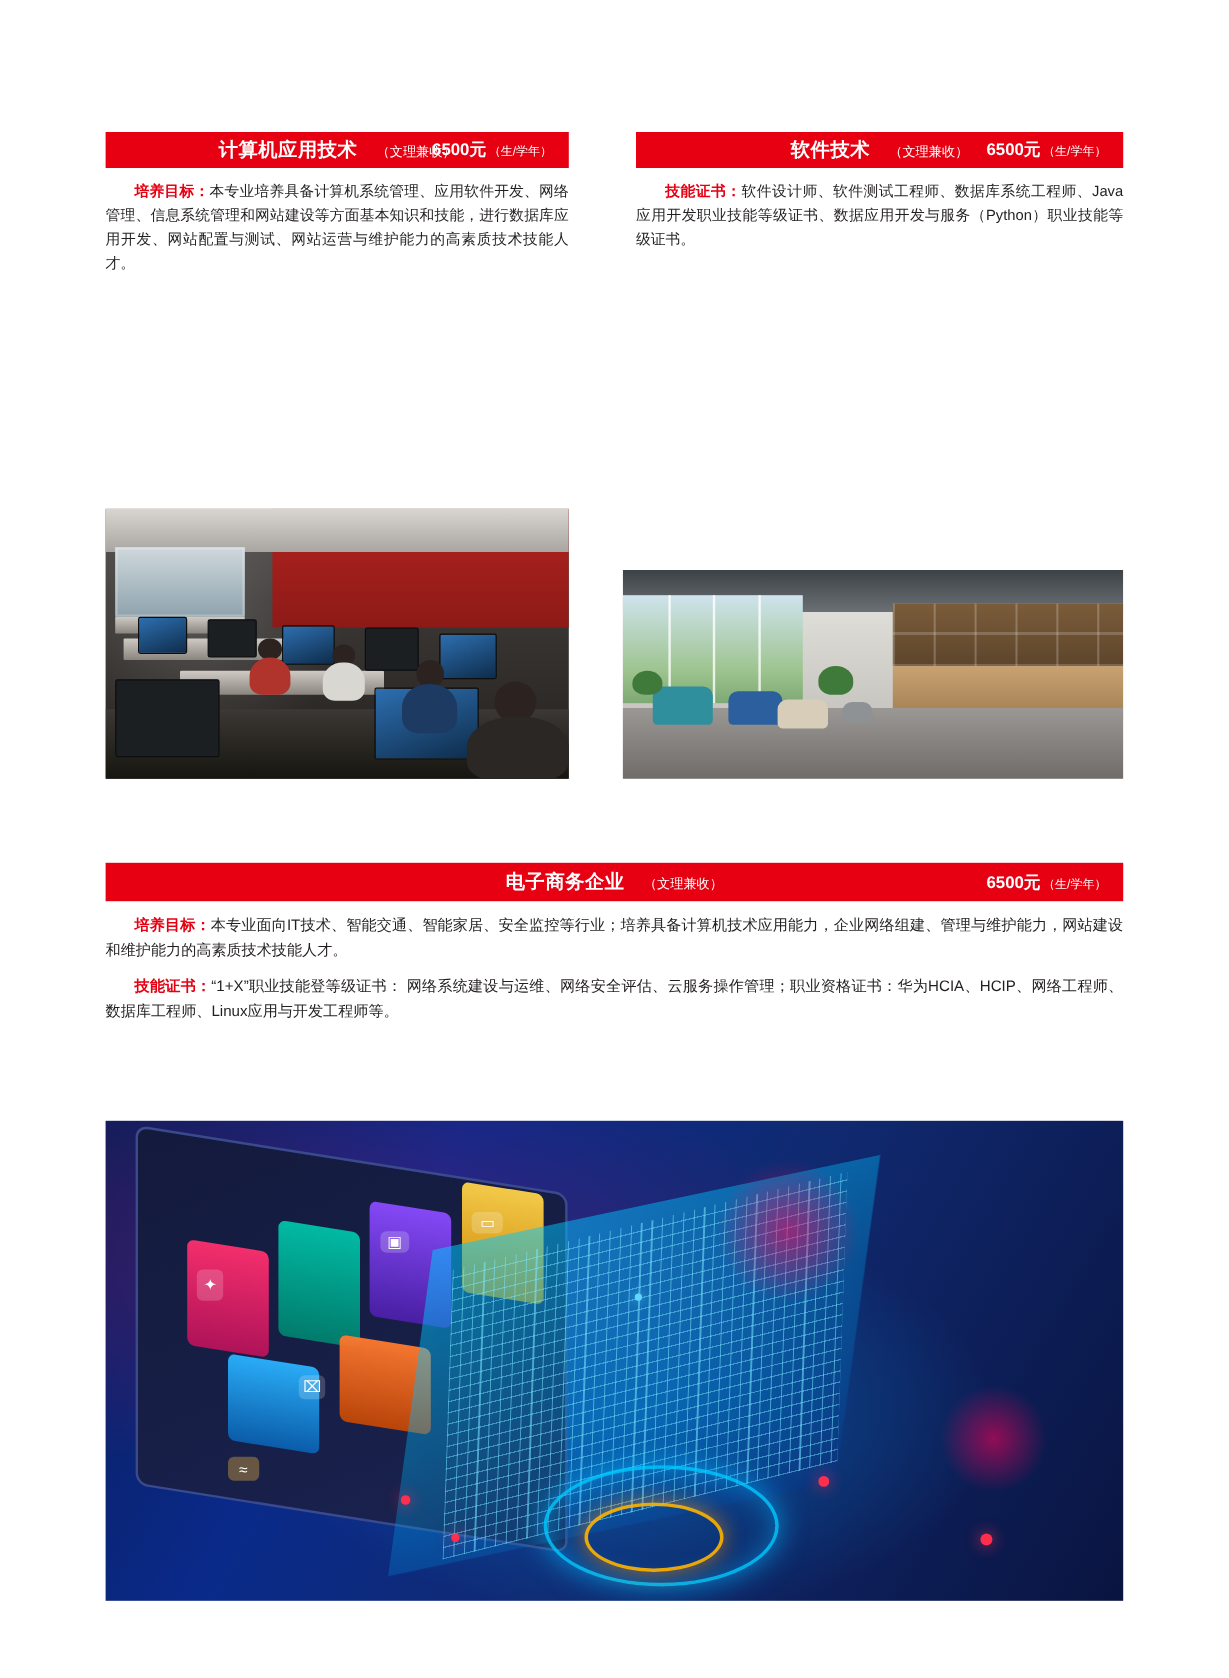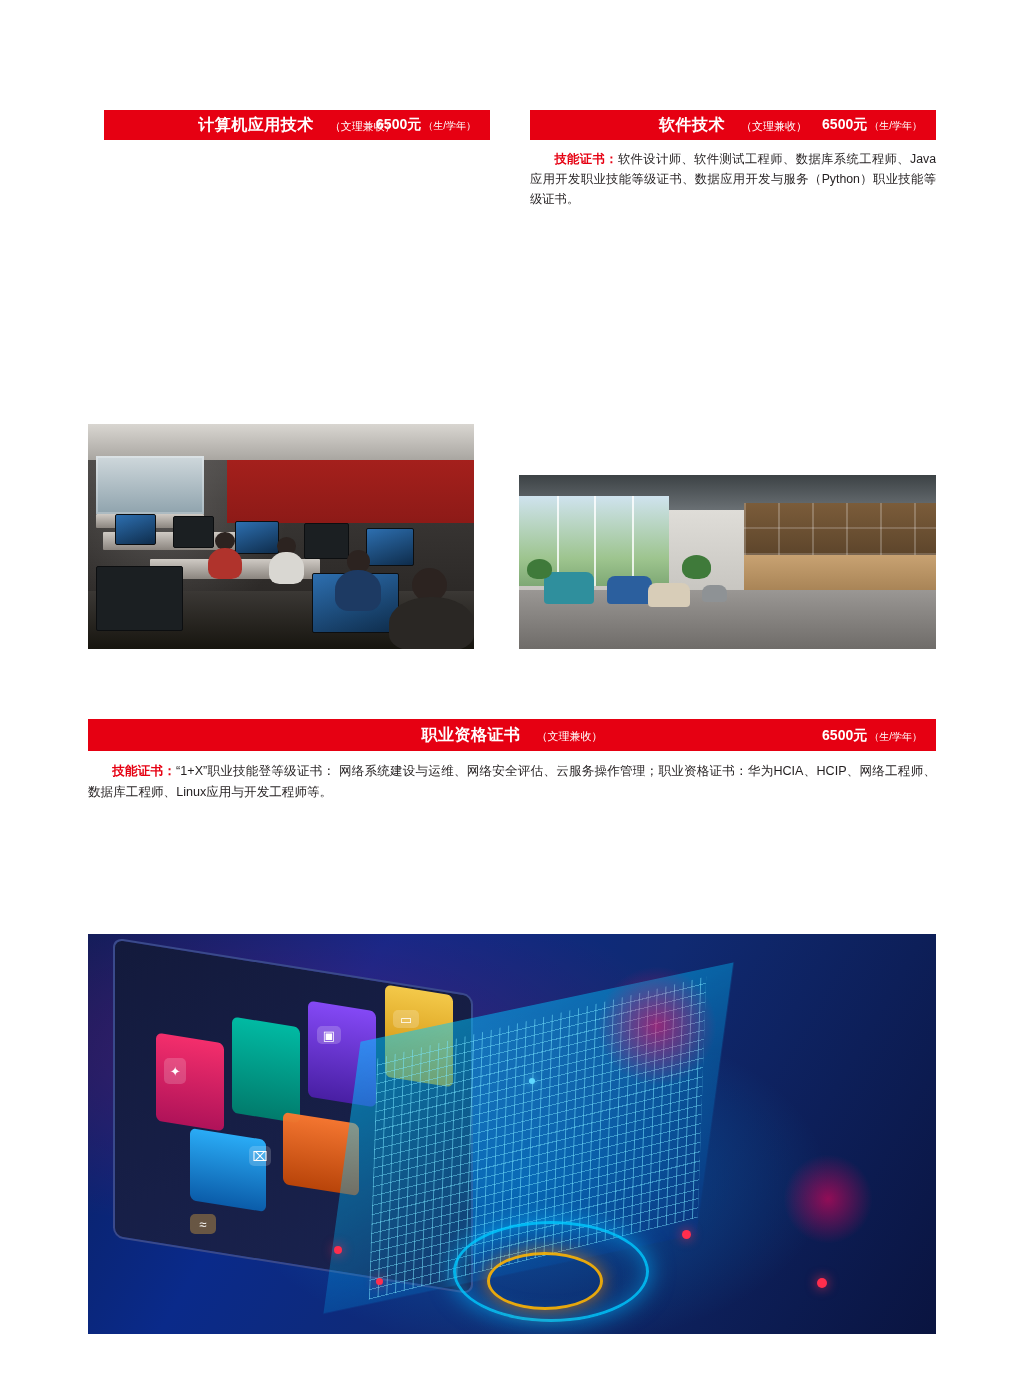--- a/index.html
+++ b/index.html
@@ -289,32 +289,35 @@
     font-size: 12.6px;
     line-height: 1.66;
     text-align: justify;
   }
 </style>
 </head>
 <body>
 
 <div class="page">
 
-  <div class="card" style="left:104px; top:110px; width:386px;">
+  <div class="card" style="left:88px; top:110px; width:386px;">
     <div class="card-header">
       <div class="hdr-center">
         <span class="hdr-title">计算机应用技术</span>
         <span class="hdr-sub">（文理兼收）</span>
       </div>
       <div class="hdr-right">
         <span class="hdr-price">6500元</span>
         <span class="hdr-unit">（生/学年）</span>
       </div>
     </div>
     <div class="card-body">
+      <p class="para">
+        <span class="indent"></span><span class="lead">培养目标：</span><span>本专业培养具备计算机系统管理、应用软件开发、网络管理、信息系统管理和网站建设等方面基本知识和技能，进行数据库应用开发、网站配置与测试、网站运营与维护能力的高素质技术技能人才。</span>
+      </p>
     </div>
   </div>
 
   <div class="photo photo-classroom" style="left:88px; top:424px; width:386px; height:225px;">
     <div class="cls-redwall"></div>
     <div class="cls-ceiling"></div>
     <div class="cls-window"></div>
     <div class="cls-floor"></div>
 
     <div class="cls-desk" style="left:4%; top:48%; width:40%; height:8%;"></div>
@@ -372,29 +375,32 @@
     <div class="lng-chair blue" style="left:21%; top:58%; width:11%; height:16%;"></div>
     <div class="lng-chair cream" style="left:31%; top:62%; width:10%; height:14%;"></div>
     <div class="lng-chair grey" style="left:44%; top:63%; width:6%; height:10%;"></div>
     <div class="lng-plant" style="left:39%; top:46%; width:7%; height:14%;"></div>
     <div class="lng-plant" style="left:2%; top:48%; width:6%; height:12%;"></div>
   </div>
 
   <div class="card" style="left:88px; top:719px; width:848px;">
     <div class="card-header" style="height:32px;">
       <div class="hdr-center">
-        <span class="hdr-title">职业资格证书</span>
+        <span class="hdr-title">电子商务企业</span>
         <span class="hdr-sub">（文理兼收）</span>
       </div>
       <div class="hdr-right">
         <span class="hdr-price">6500元</span>
         <span class="hdr-unit">（生/学年）</span>
       </div>
     </div>
     <div class="card-body wide-body">
+      <p class="para">
+        <span class="indent"></span><span class="lead">培养目标：</span><span>本专业面向IT技术、智能交通、智能家居、安全监控等行业；培养具备计算机技术应用能力，企业网络组建、管理与维护能力，网站建设和维护能力的高素质技术技能人才。</span>
+      </p>
       <p class="para">
         <span class="indent"></span><span class="lead">技能证书：</span><span>“1+X”职业技能登等级证书： 网络系统建设与运维、网络安全评估、云服务操作管理；职业资格证书：华为HCIA、HCIP、网络工程师、数据库工程师、Linux应用与开发工程师等。</span>
       </p>
     </div>
   </div>
 
   <div class="photo photo-network" style="left:88px; top:934px; width:848px; height:400px;">
 
     <div class="net-tablet"></div>
 

